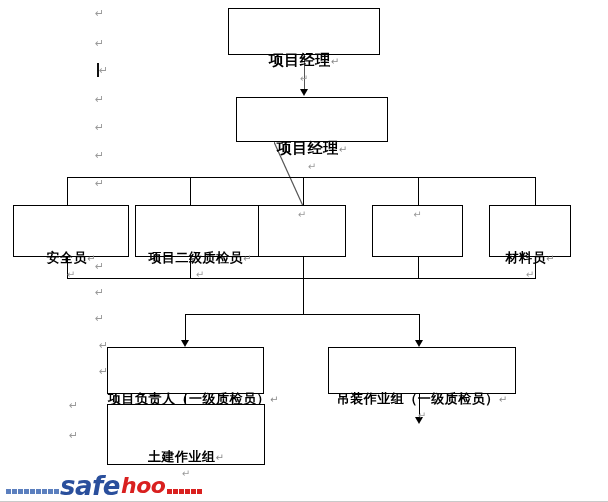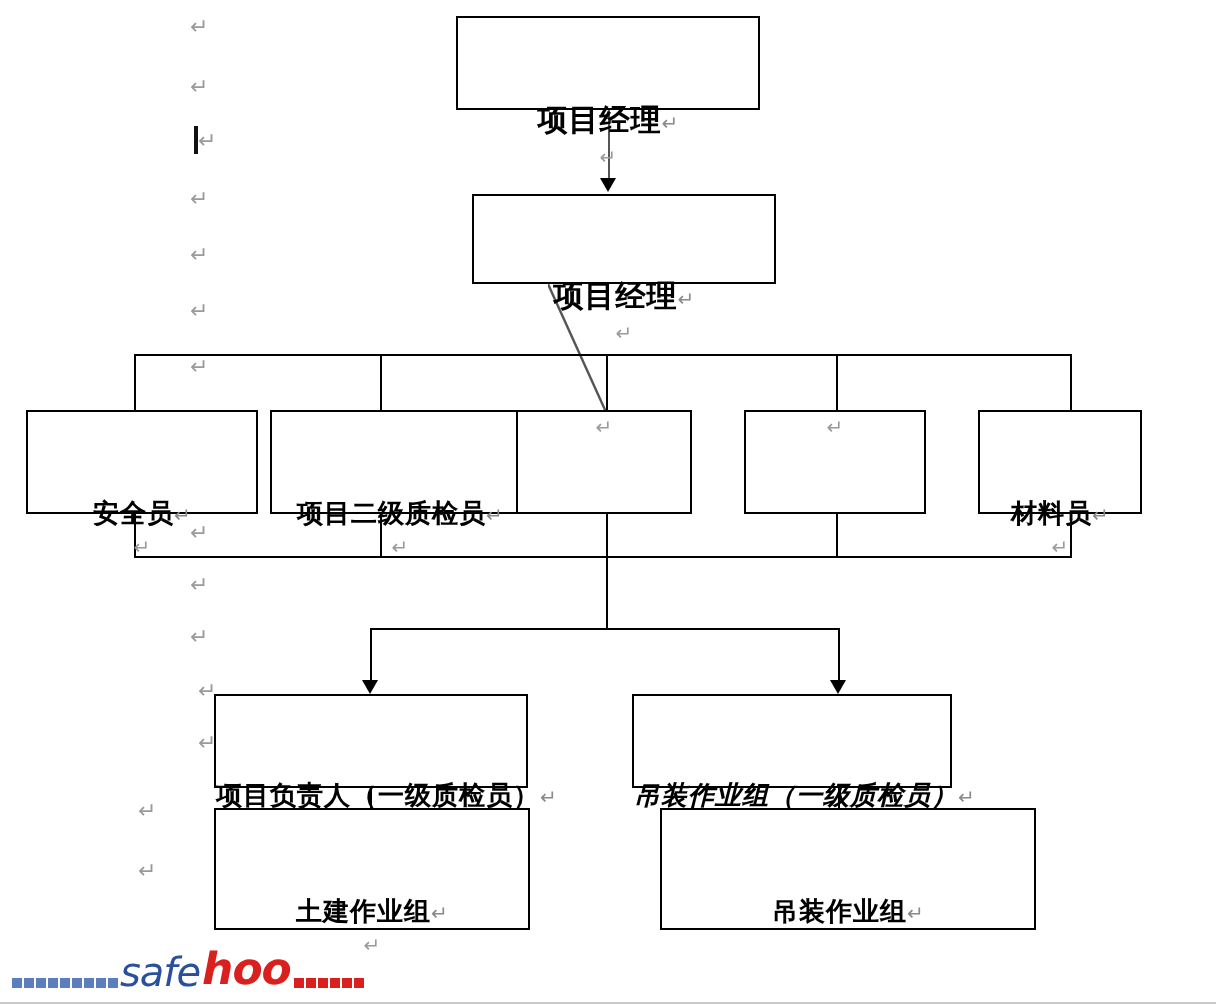--- a/index.html
+++ b/index.html
@@ -67,21 +67,21 @@
 
   #node-safety    { left: 13px;  width: 116px; }
   #node-qc2       { left: 135px; width: 130px; }
   #node-tech      { left: 258px; width: 88px;  }
   #node-builder   { left: 372px; width: 91px;  }
   #node-material  { left: 489px; width: 82px;  }
 
   .team-node        { top: 347px; height: 47px; }
   .team-node .label { font-size: 13px; line-height: 15px; padding-top: 7px; }
   #node-civil-qc    { left: 107px; width: 157px; }
-  #node-hoist-qc    { left: 316px; width: 160px; font-style: italic; }
+  #node-hoist-qc    { left: 328px; width: 188px; }
 
   .crew-node        { top: 404px; height: 61px; }
   .crew-node .label { font-size: 13px; line-height: 15px; padding-top: 8px; }
   #node-civil-crew  { left: 107px; width: 158px; }
   #node-hoist-crew  { left: 330px; width: 188px; }
 
   
   .conn {
     position: absolute;
     background: #000000;
@@ -149,22 +149,22 @@
     padding-bottom: 3px;
   }
   #watermark .blk {
     display: block;
     width: 5px;
     height: 5px;
   }
   #watermark .wm-www .blk { background: #5b7fbe; }
   #watermark .wm-com .blk { background: #d9201f; }
   #watermark .wm-safe {
-    font-size: 20px;
-    font-weight: normal;
+    font-size: 26px;
+    font-weight: bold;
     font-style: italic;
     color: #2a4f9c;
     line-height: 22px;
     letter-spacing: -0.5px;
     padding: 0 1px;
   }
   #watermark .wm-hoo {
     font-size: 22px;
     font-weight: bold;
     font-style: italic;
@@ -279,23 +279,20 @@
   <div class="node team-node" id="node-hoist-qc">
     <span class="label"><span>吊装作业组（一级质检员）</span><span class="pilcrow-inline">↵</span></span>
     <span class="pilcrow-second">↵</span>
   </div>
 
   <div class="node crew-node" id="node-civil-crew">
     <span class="label"><span>土建作业组</span><span class="pilcrow-inline">↵</span></span>
     <span class="pilcrow-second">↵</span>
   </div>
 
-  <div class="node crew-node" id="node-hoist-crew">
-    <span class="label"><span>吊装作业组</span><span class="pilcrow-inline">↵</span></span>
-  </div>
 
   <div id="watermark">
     <span class="wm-www">
       <span class="blk"></span>
         <span class="blk"></span>
         <span class="blk"></span>
       <span class="blk"></span>
         <span class="blk"></span>
         <span class="blk"></span>
       <span class="blk"></span>

